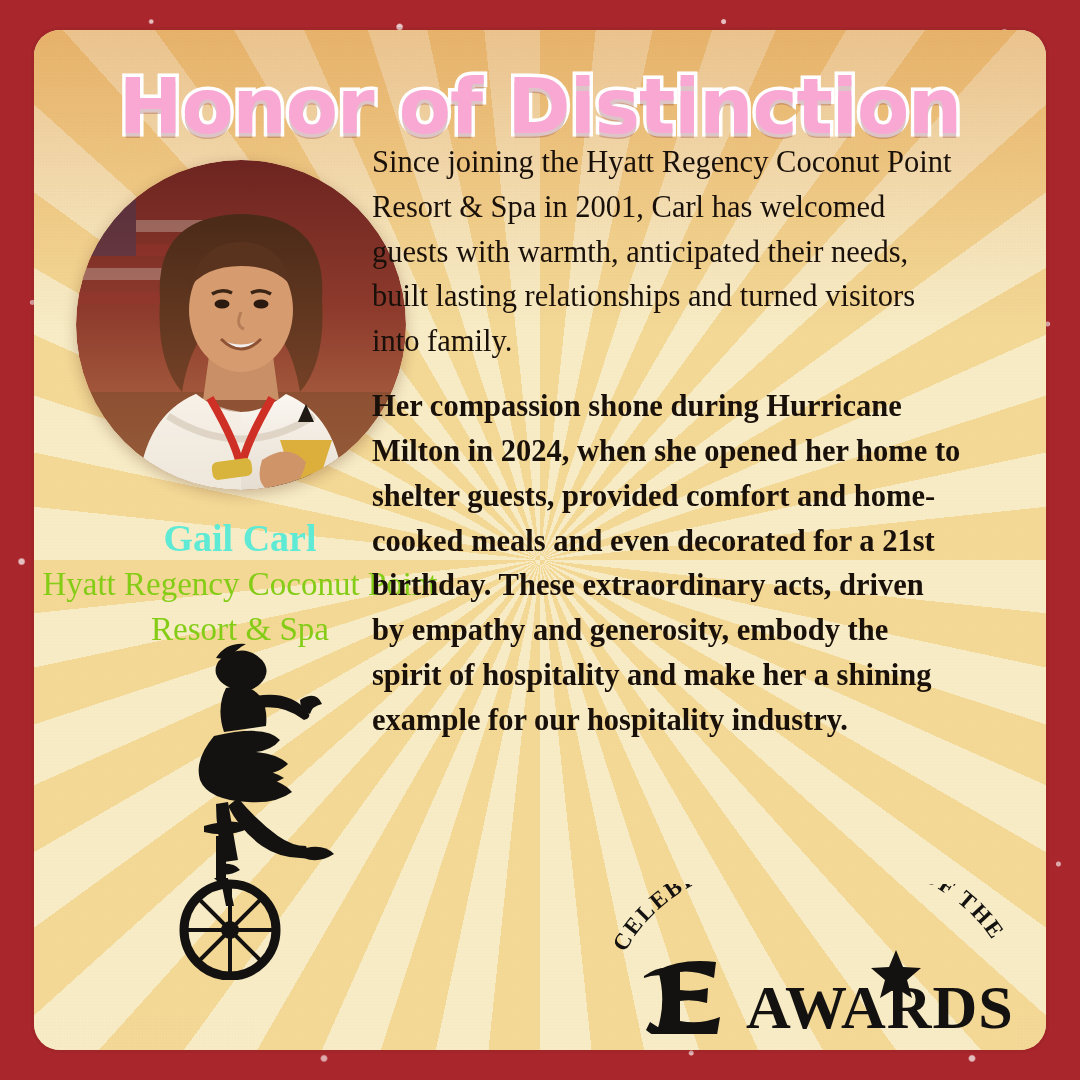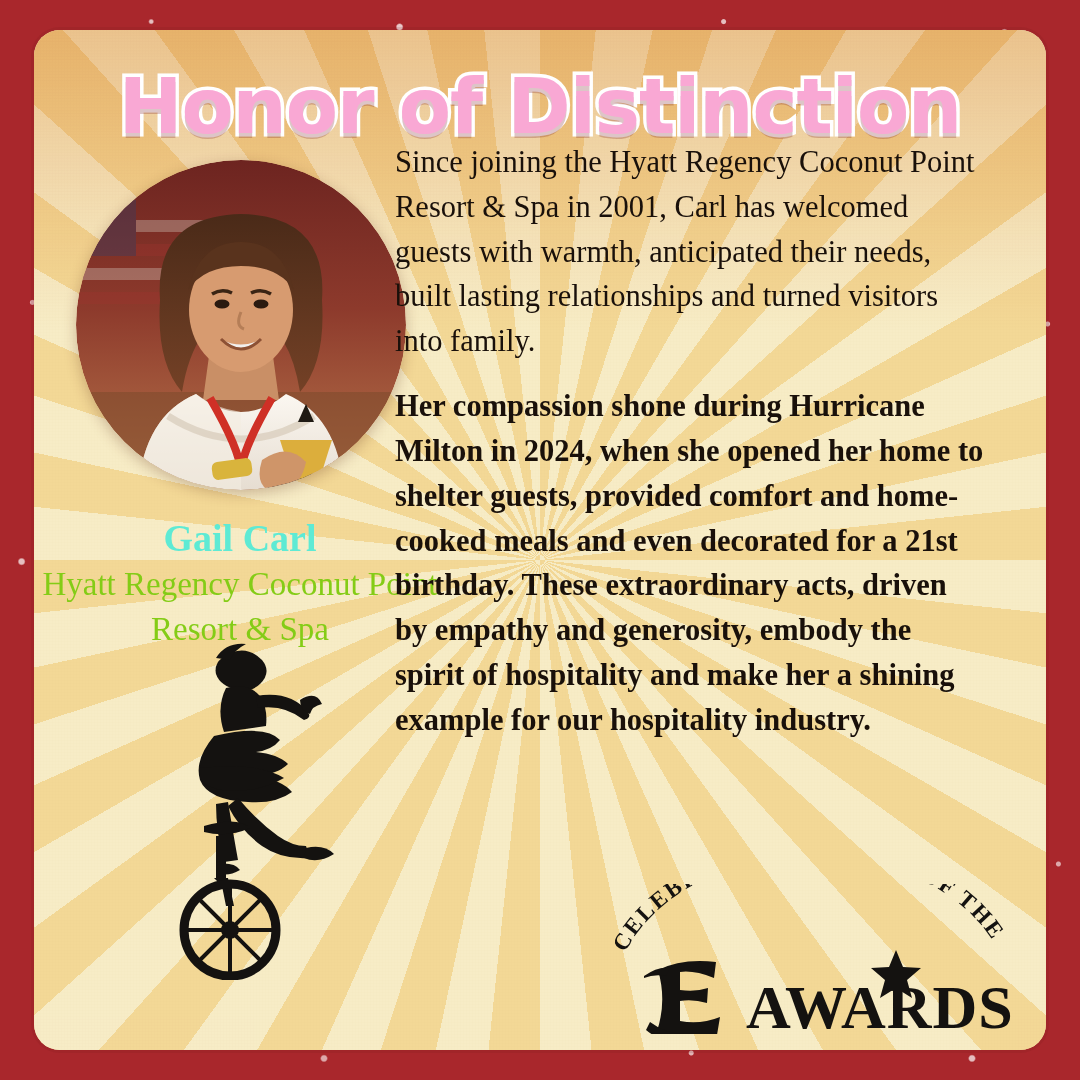--- a/index.html
+++ b/index.html
@@ -168,21 +168,21 @@
     text-align: center;
     font-family: "Liberation Serif", serif;
     font-size: 33px;
     line-height: 1.36;
     color: #84cc16;
     z-index: 5;
   }
 
   .bio {
     position: absolute;
-    left: 395px;
+    left: 372px;
     top: 140px;
     width: 590px;
     font-family: "Liberation Serif", serif;
     font-size: 30.5px;
     line-height: 1.47;
     color: #19100a;
     z-index: 5;
   }
   .bio p { margin: 0; }
   .bio p + p { margin-top: 20px; font-weight: bold; }

